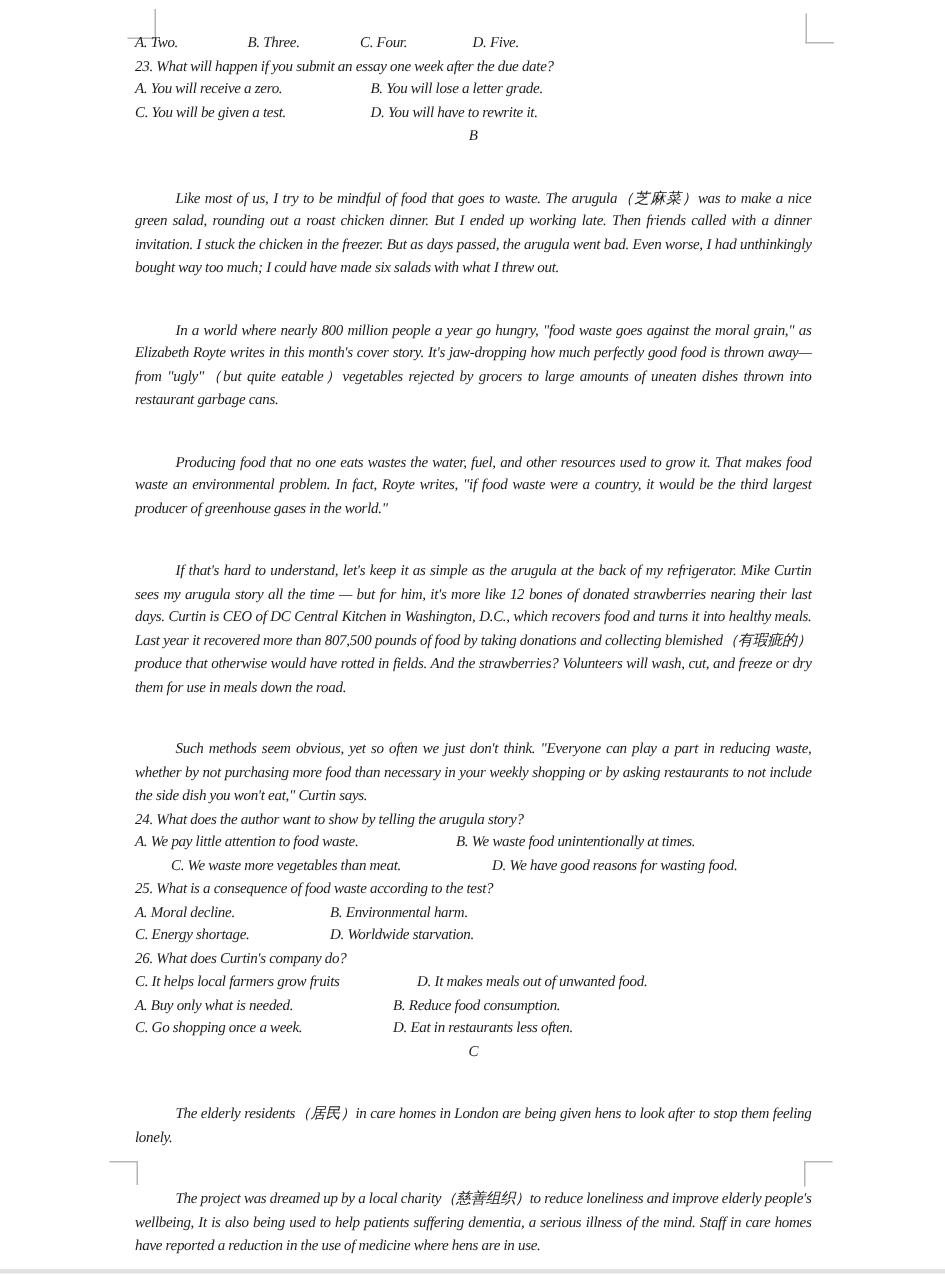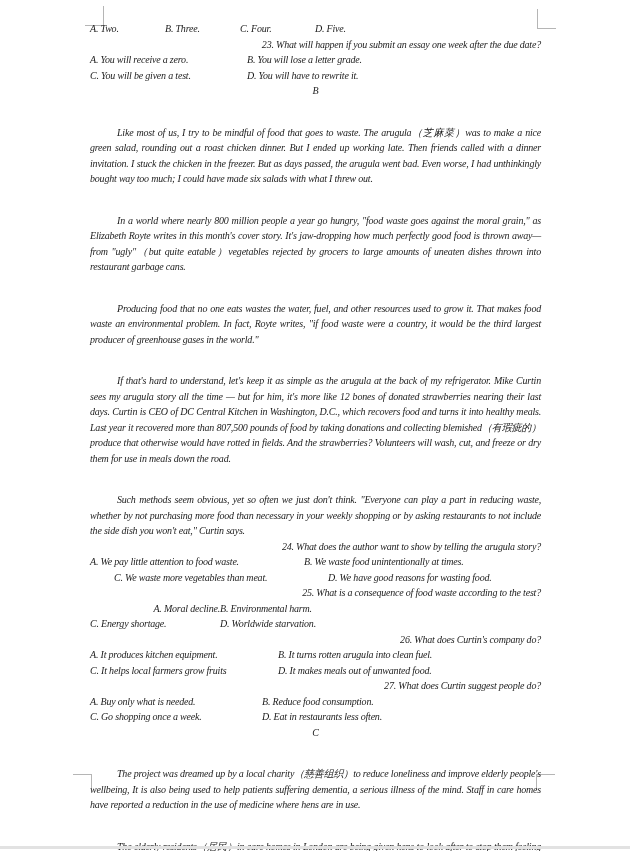--- a/index.html
+++ b/index.html
@@ -27,21 +27,21 @@
     font-size: 10px;
     line-height: 15.5px;
     letter-spacing: -0.2px;
     font-style: italic;
   }
   .block.paragraph {
     text-align: justify;
     text-indent: 27px;
     margin-top: 26px;
   }
-  .block.question { text-align: right; }
+  .block.question { text-align: left; }
   .block.header { text-align: center; }
   .block.options { white-space: nowrap; }
   .block.options .opt {
     display: inline-block;
     white-space: nowrap;
     vertical-align: top;
   }
   .crop-mark { position: absolute; }
   .crop-mark.tl {
     left: 85px; top: 6px; width: 19px; height: 20px;
@@ -86,26 +86,24 @@
       <div class="block header">B</div>
       <div class="block paragraph">Like most of us, I try to be mindful of food that goes to waste. The arugula（芝麻菜）was to make a nice green salad, rounding out a roast chicken dinner. But I ended up working late. Then friends called with a dinner invitation. I stuck the chicken in the freezer. But as days passed, the arugula went bad. Even worse, I had unthinkingly bought way too much; I could have made six salads with what I threw out.</div>
       <div class="block paragraph">In a world where nearly 800 million people a year go hungry, "food waste goes against the moral grain," as Elizabeth Royte writes in this month's cover story. It's jaw-dropping how much perfectly good food is thrown away—from "ugly"（but quite eatable）vegetables rejected by grocers to large amounts of uneaten dishes thrown into restaurant garbage cans.</div>
       <div class="block paragraph">Producing food that no one eats wastes the water, fuel, and other resources used to grow it. That makes food waste an environmental problem. In fact, Royte writes, "if food waste were a country, it would be the third largest producer of greenhouse gases in the world."</div>
       <div class="block paragraph">If that's hard to understand, let's keep it as simple as the arugula at the back of my refrigerator. Mike Curtin sees my arugula story all the time — but for him, it's more like 12 bones of donated strawberries nearing their last days. Curtin is CEO of DC Central Kitchen in Washington, D.C., which recovers food and turns it into healthy meals. Last year it recovered more than 807,500 pounds of food by taking donations and collecting blemished（有瑕疵的）produce that otherwise would have rotted in fields. And the strawberries? Volunteers will wash, cut, and freeze or dry them for use in meals down the road.</div>
       <div class="block paragraph">Such methods seem obvious, yet so often we just don't think. "Everyone can play a part in reducing waste, whether by not purchasing more food than necessary in your weekly shopping or by asking restaurants to not include the side dish you won't eat," Curtin says.</div>
       <div class="block question">24. What does the author want to show by telling the arugula story?</div>
       <div class="block options"><span class="opt" style="min-width: 214px;">A. We pay little attention to food waste.</span><span class="opt">B. We waste food unintentionally at times.</span></div>
       <div class="block options"><span class="opt" style="min-width: 214px; margin-left: 24px;">C. We waste more vegetables than meat.</span><span class="opt">D. We have good reasons for wasting food.</span></div>
       <div class="block question">25. What is a consequence of food waste according to the test?</div>
-      <div class="block options"><span class="opt" style="min-width: 130px; text-align: right;">A. Moral decline.</span><span class="opt">B. Environmental harm.</span></div>
+      <div class="block options"><span class="opt" style="min-width: 130px;">A. Moral decline.</span><span class="opt">B. Environmental harm.</span></div>
       <div class="block options"><span class="opt" style="min-width: 130px;">C. Energy shortage.</span><span class="opt">D. Worldwide starvation.</span></div>
       <div class="block question">26. What does Curtin's company do?</div>
-      <div class="block options"><span class="opt" style="min-width: 188px;">A. It produces kitchen equipment.</span><span class="opt">B. It turns rotten arugula into clean fuel.</span></div>
       <div class="block options"><span class="opt" style="min-width: 188px;">C. It helps local farmers grow fruits</span><span class="opt">D. It makes meals out of unwanted food.</span></div>
-      <div class="block question">27. What does Curtin suggest people do?</div>
       <div class="block options"><span class="opt" style="min-width: 172px;">A. Buy only what is needed.</span><span class="opt">B. Reduce food consumption.</span></div>
       <div class="block options"><span class="opt" style="min-width: 172px;">C. Go shopping once a week.</span><span class="opt">D. Eat in restaurants less often.</span></div>
       <div class="block header">C</div>
+      <div class="block paragraph">The elderly residents（居民）in care homes in London are being given hens to look after to stop them feeling lonely.</div>
       <div class="block paragraph">The project was dreamed up by a local charity（慈善组织）to reduce loneliness and improve elderly people's wellbeing, It is also being used to help patients suffering dementia, a serious illness of the mind. Staff in care homes have reported a reduction in the use of medicine where hens are in use.</div>
-      <div class="block paragraph">The elderly residents（居民）in care homes in London are being given hens to look after to stop them feeling lonely.</div>
     </div>
   <div class="page-bottom-edge"></div>
 </div>
 
 </body></html>

